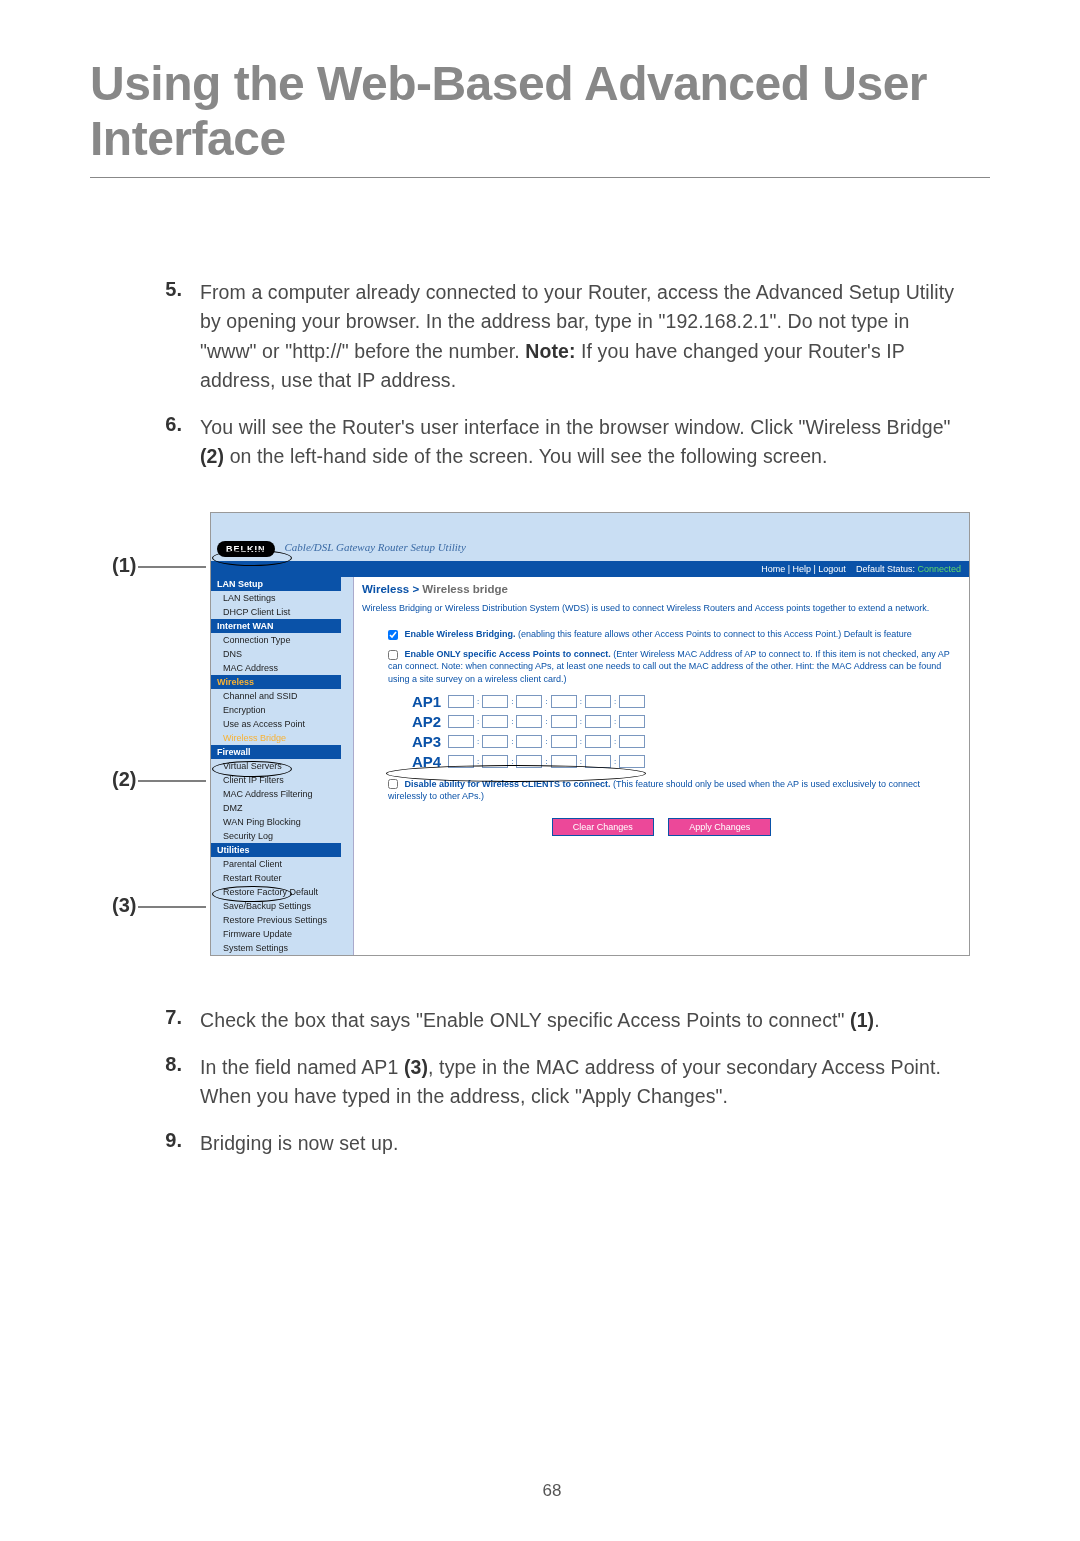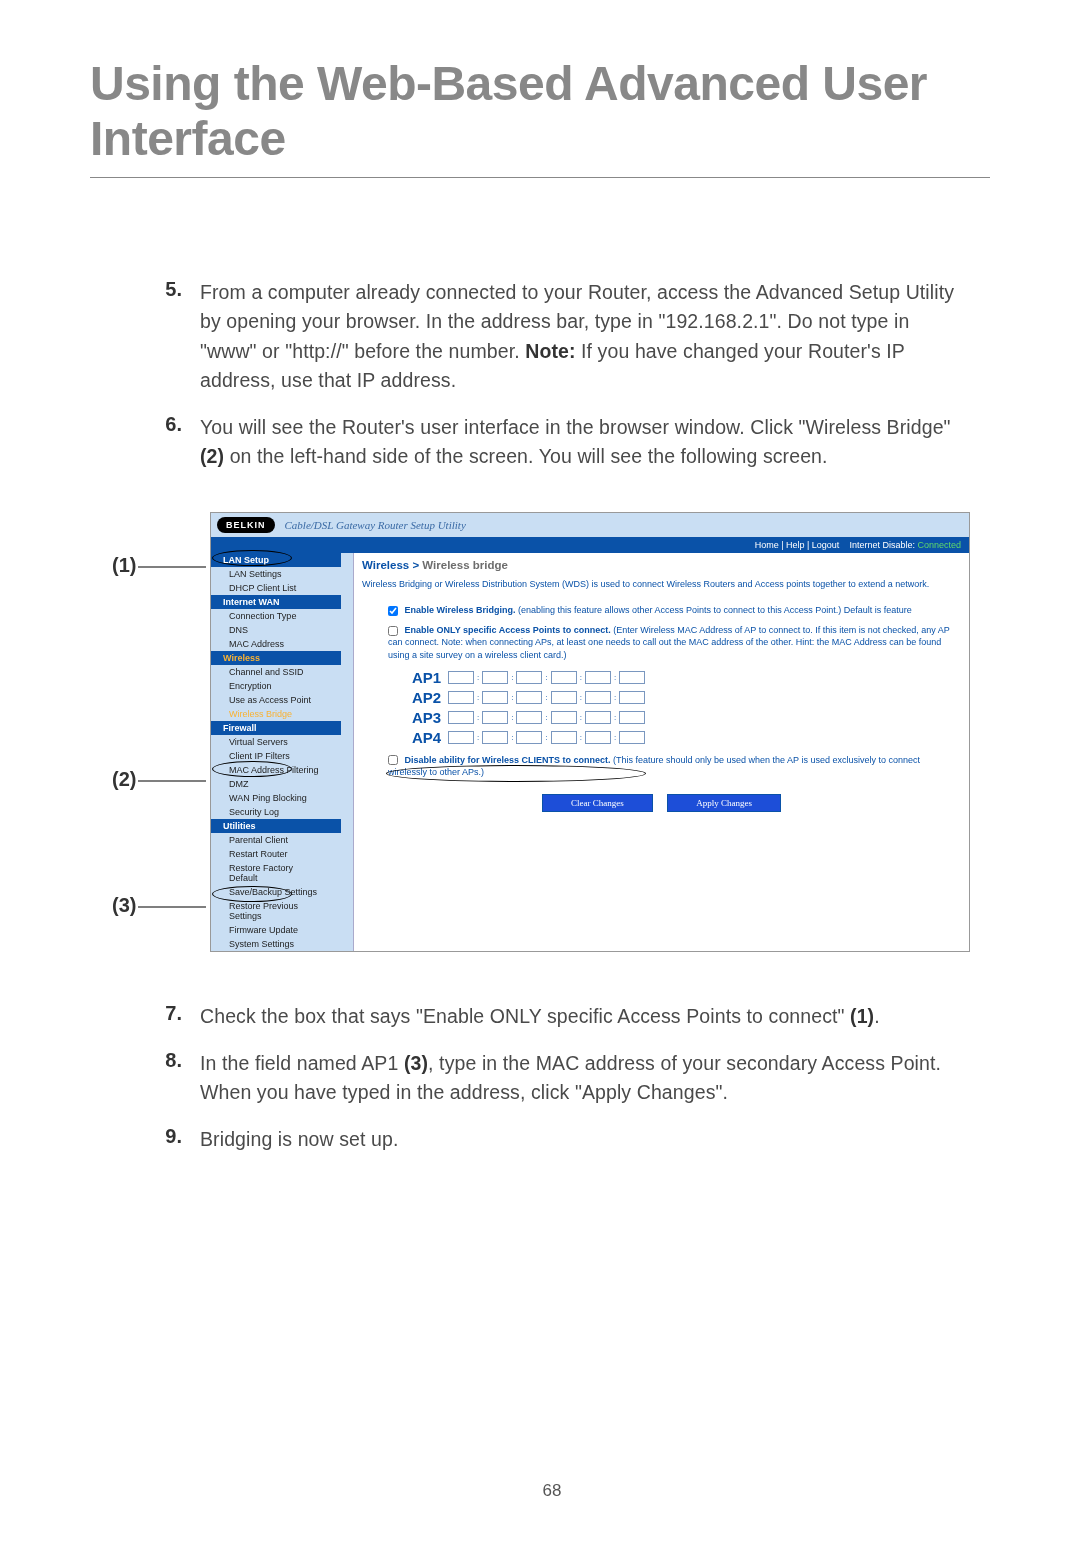--- a/index.html
+++ b/index.html
@@ -64,21 +64,22 @@
     margin-left: 80px;
     width: 760px;
     border: 1px solid #999;
     font-size: 9px;
     background: #c9def3;
   }
   .router-head {
     background: #c9def3;
     padding: 4px 6px;
     display:flex;
-    align-items:center;
+    align-items:flex-start;
+    margin-top:24px;
   }
   .belkin-logo {
     background: #000;
     color: #fff;
     font-size: 9px;
     font-weight: bold;
     padding: 3px 9px;
     border-radius: 10px;
     letter-spacing: 1px;
   }
@@ -101,50 +102,49 @@
   .sidebar {
     width: 130px;
     flex: 0 0 130px;
     background: #c9def3;
     font-size: 9px;
   }
   .sidebar .section-h {
     background: #0a52a8;
     color: #fff;
     font-weight: bold;
-    padding: 2px 12px;
+    padding: 2px 6px;
   }
   .sidebar .section-h.orange { color: #f9b233; }
-  .sidebar .item { padding: 2px 18px; color: #1d1d1d; }
+  .sidebar .item { padding: 2px 12px; color: #1d1d1d; }
   .main-panel {
     flex: 1;
     background: #fff;
     border-left: 1px solid #aac;
     padding: 6px 8px 18px 8px;
     margin-left: 12px;
   }
   .breadcrumb { color: #0a52a8; font-weight: bold; font-size: 11.5px; margin-bottom: 8px; }
   .breadcrumb .sub { color: #6d6d6d; font-weight: bold; }
   .desc { color: #0a52a8; font-size: 9px; margin-bottom: 14px; line-height: 1.3; }
   .opt-block { margin-left: 26px; margin-bottom: 8px; font-size: 9px; color: #0a52a8; line-height: 1.35; }
   .opt-block input[type="checkbox"]{ vertical-align: middle; margin-right:4px; width:10px; height:10px;}
   .opt-block b { color: #0a52a8; }
   .ap-row { display:flex; align-items:center; margin: 3px 0 3px 50px; }
   .ap-label { width: 34px; color:#0a52a8; font-weight:bold; font-size:15px; }
   .ap-row input { width: 26px; height: 13px; border:1px solid #7a97bf; margin: 0 2px; font-size:8px;}
   .ap-colon{ margin: 0 1px; font-size:8px; color:#0a52a8;}
   .btns { text-align:center; margin-top: 16px; }
   .btns button {
-    background:#1d4ed8;
+    background:#ec4899;
     color:#fff;
     border:1px solid #0a52a8;
     font-size: 9px;
-    padding: 3px 28px;
+    padding: 3px 20px;
     margin: 0 6px;
-    font-family: Liberation Serif, serif;
   }
   .annot-oval {
     position:absolute;
     border:1.5px solid #000;
     border-radius: 50%;
     background: transparent;
     pointer-events:none;
   }
   .page-number {
     position: absolute;
@@ -196,21 +196,21 @@
   </div>
 
   <div class="router-ui">
     <div class="router-head">
       <span class="belkin-logo">BELKIN</span>
       <span class="router-tag">Cable/DSL Gateway Router Setup Utility</span>
     </div>
     <div class="blue-bar">
       <span>Home | Help | Logout</span>
       &nbsp;&nbsp;
-      <span>Internet Disable:</span>
+      <span>Default Status:</span>
       <span class="status-ok">Connected</span>
     </div>
     <div class="router-body">
       <div class="sidebar">
         <div class="section-h">LAN Setup</div>
         <div class="item">LAN Settings</div>
         <div class="item">DHCP Client List</div>
         <div class="section-h">Internet WAN</div>
         <div class="item">Connection Type</div>
         <div class="item">DNS</div>

